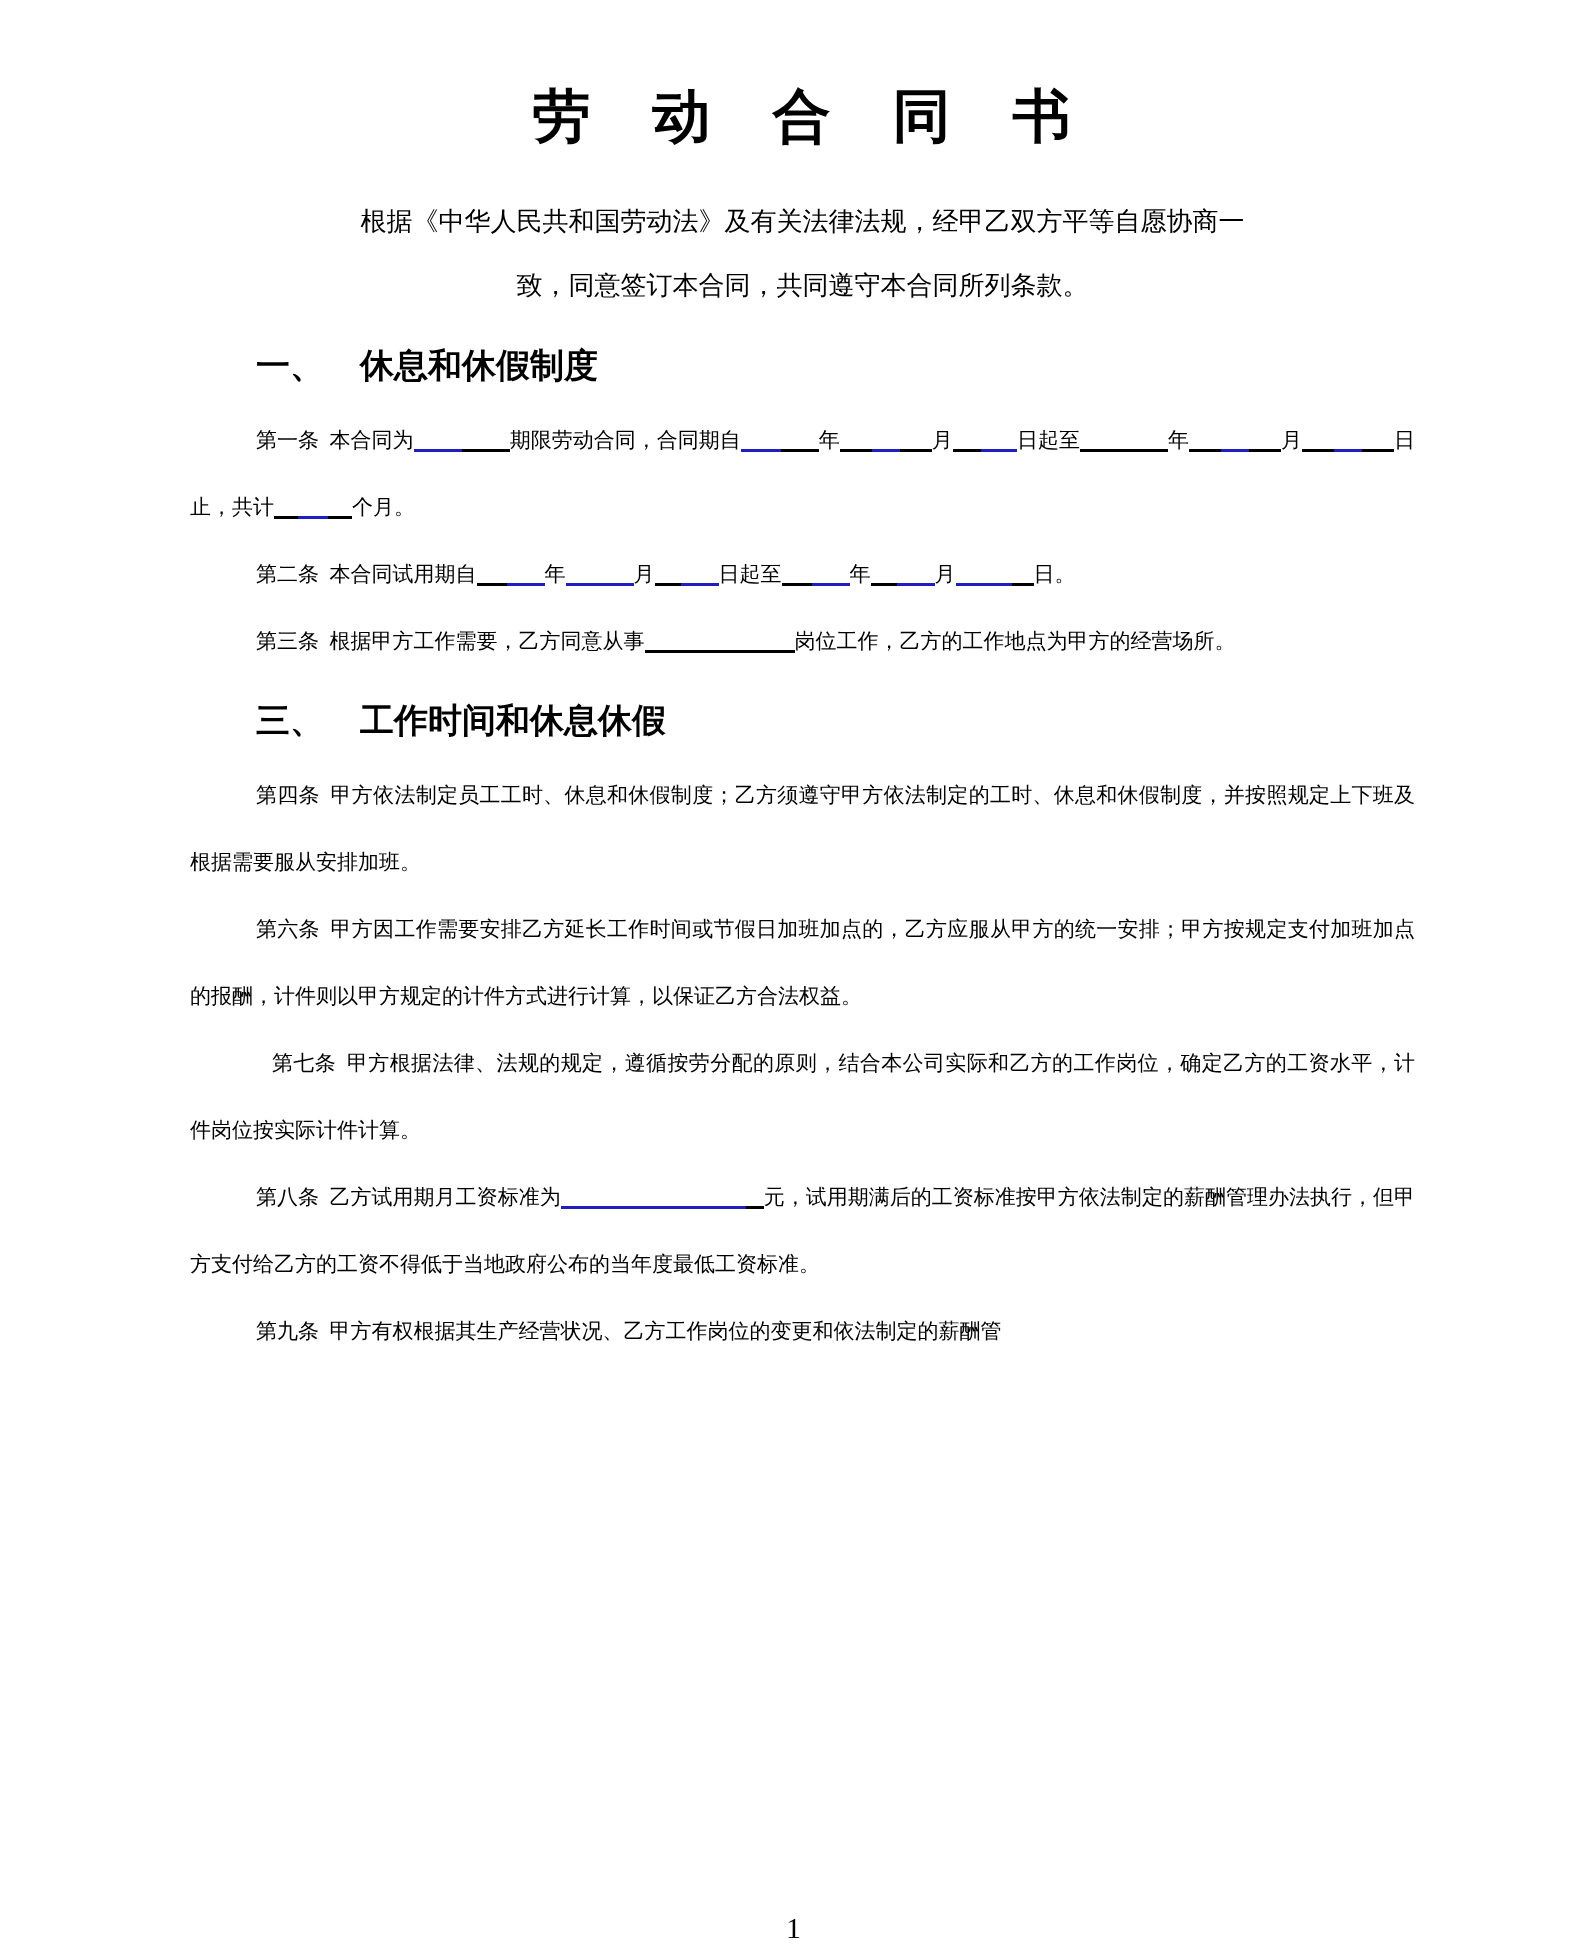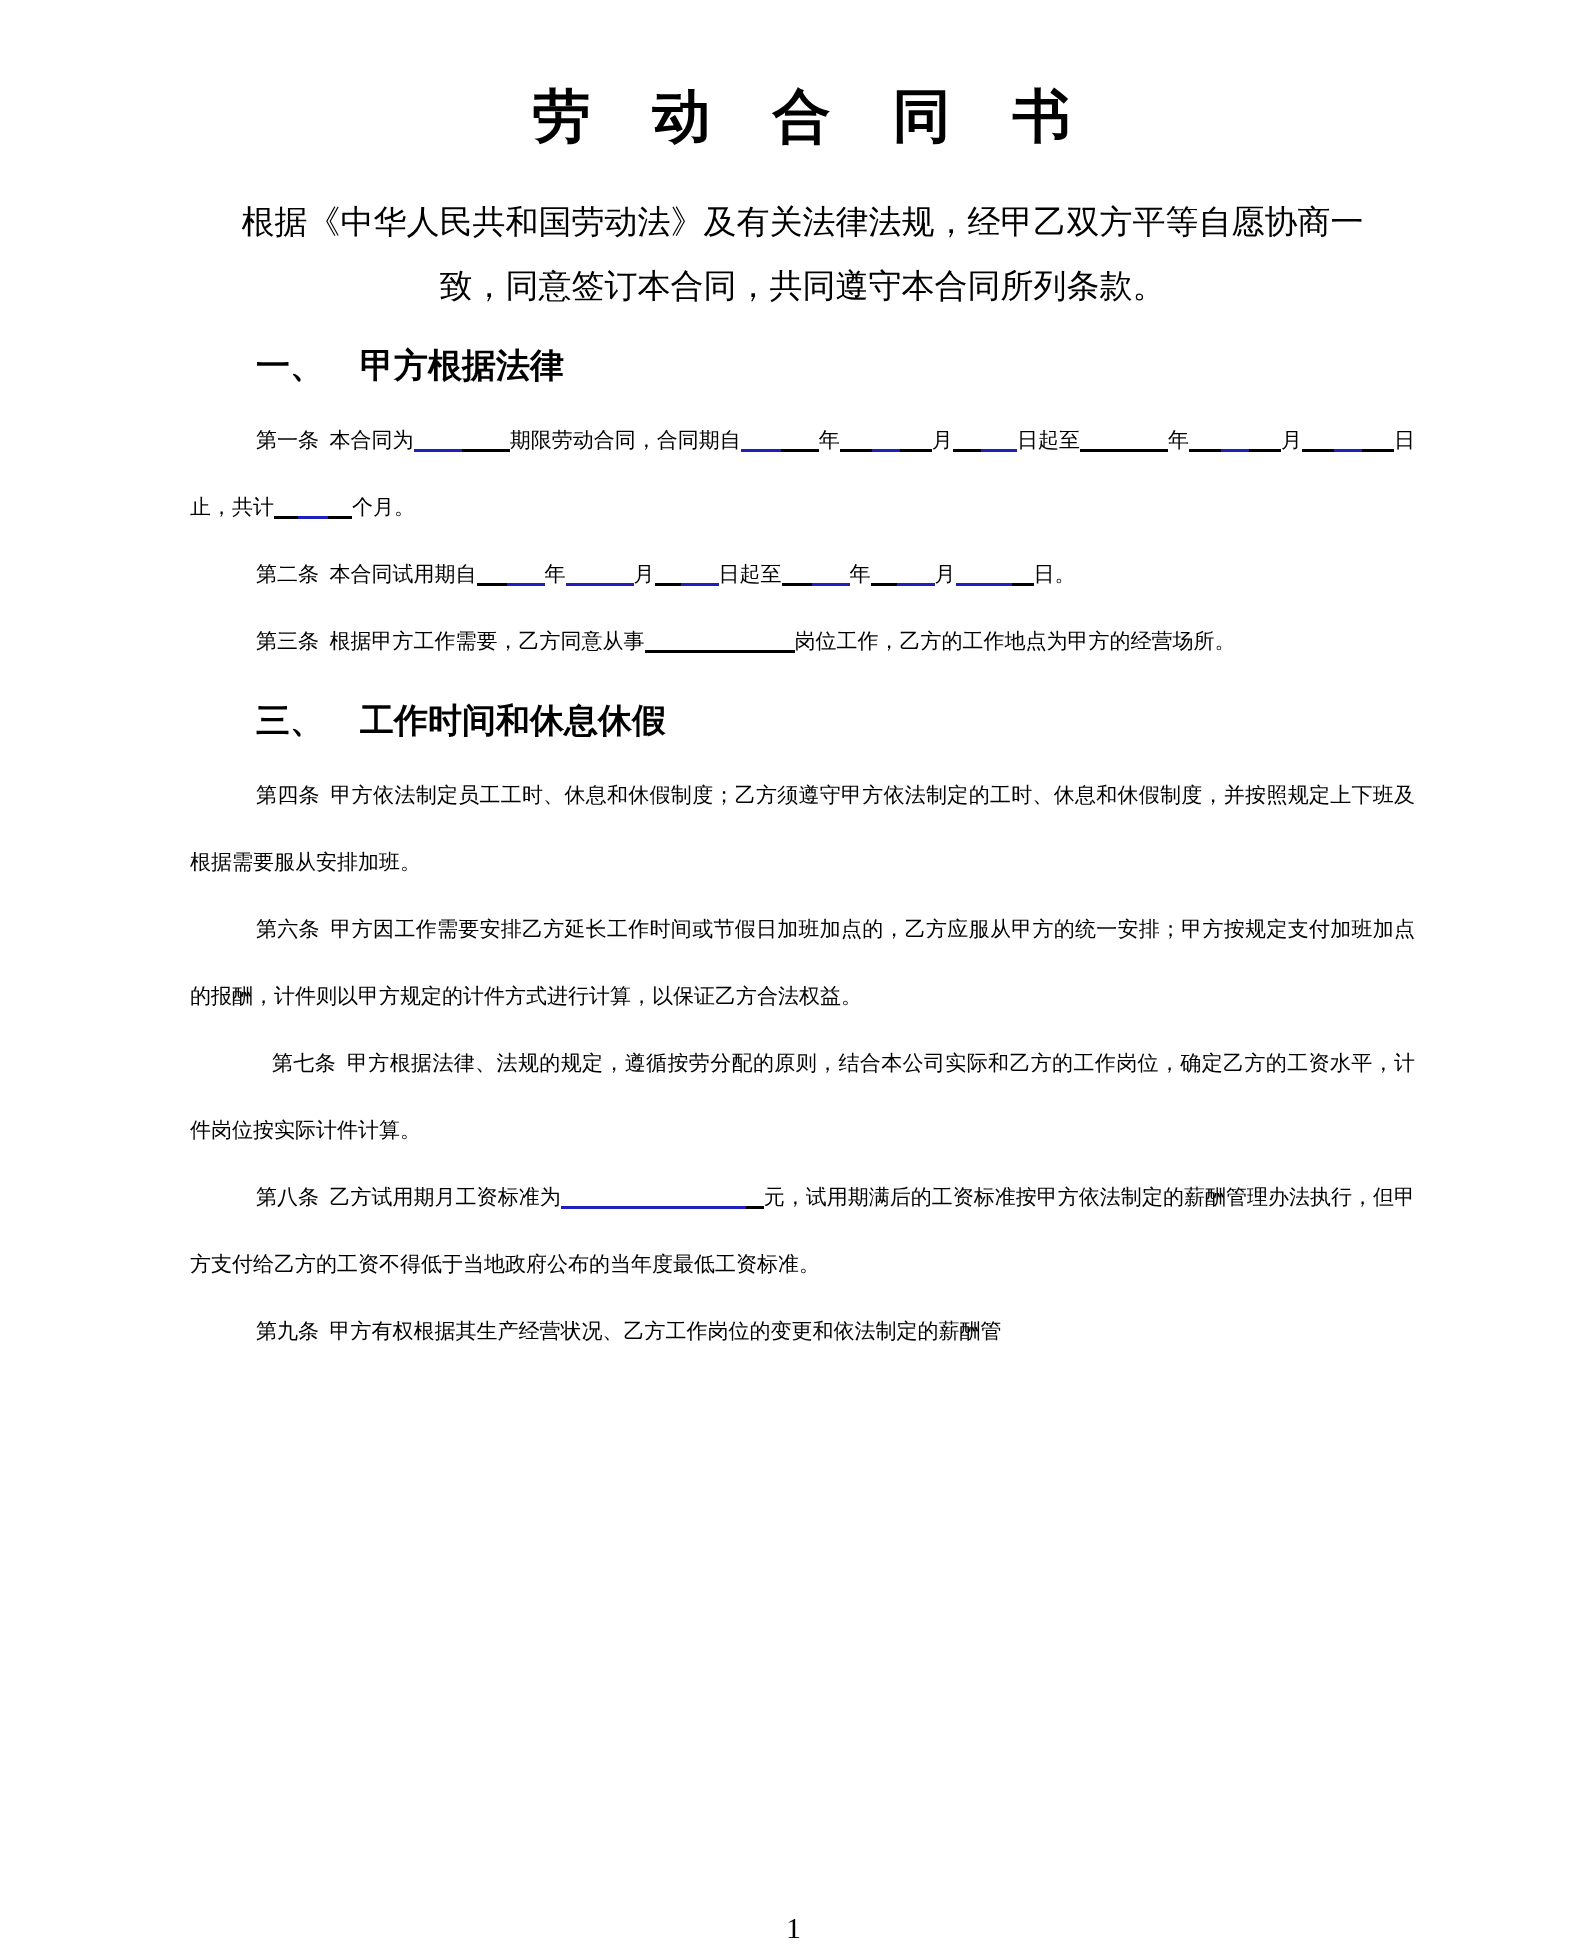--- a/index.html
+++ b/index.html
@@ -17,21 +17,21 @@
     margin: 26px 0 0 0;
     text-align: center;
     font-size: 58px;
     font-weight: bold;
     font-family: "Liberation Sans", "DejaVu Sans", sans-serif;
     letter-spacing: 2px;
     white-space: nowrap;
   }
   .intro {
     margin-top: 34px;
-    font-size: 33px;
+    font-size: 26px;
     line-height: 64px;
     text-align: center;
   }
   .body { margin-top: 14px; }
   .heading {
     font-size: 34px;
     font-weight: bold;
     font-family: "Liberation Sans", "DejaVu Sans", sans-serif;
     padding-left: 66px;
     margin: 12px 0 8px 0;
@@ -63,21 +63,21 @@
 </head>
 <body>
 
 <div class="page">
   <h1 class="title">劳　动　合　同　书</h1>
   <div class="intro">
     <div>根据《中华人民共和国劳动法》及有关法律法规，经甲乙双方平等自愿协商一</div>
     <div>致，同意签订本合同，共同遵守本合同所列条款。</div>
   </div>
   <div class="body" id="contract-body">
-      <div class="heading"><span class="hnum">一、</span><span>甲方根据法律</span></div>
+      <div class="heading"><span class="hnum">一、</span><span>休息和休假制度</span></div>
       <p class="para">第一条 本合同为<span class="blank"><span class="seg" style="width: 48px; border-bottom-color: rgb(31, 31, 192);"></span><span class="seg" style="width: 48px; border-bottom-color: rgb(0, 0, 0);"></span></span>期限劳动合同，合同期自<span class="blank"><span class="seg" style="width: 40px; border-bottom-color: rgb(31, 31, 192);"></span><span class="seg" style="width: 38px; border-bottom-color: rgb(0, 0, 0);"></span></span>年<span class="blank"><span class="seg" style="width: 32px; border-bottom-color: rgb(0, 0, 0);"></span><span class="seg" style="width: 28px; border-bottom-color: rgb(31, 31, 192);"></span><span class="seg" style="width: 32px; border-bottom-color: rgb(0, 0, 0);"></span></span>月<span class="blank"><span class="seg" style="width: 28px; border-bottom-color: rgb(0, 0, 0);"></span><span class="seg" style="width: 36px; border-bottom-color: rgb(31, 31, 192);"></span></span>日起至<span class="blank"><span class="seg" style="width: 88px; border-bottom-color: rgb(0, 0, 0);"></span></span>年<span class="blank"><span class="seg" style="width: 32px; border-bottom-color: rgb(0, 0, 0);"></span><span class="seg" style="width: 28px; border-bottom-color: rgb(31, 31, 192);"></span><span class="seg" style="width: 32px; border-bottom-color: rgb(0, 0, 0);"></span></span>月<span class="blank"><span class="seg" style="width: 32px; border-bottom-color: rgb(0, 0, 0);"></span><span class="seg" style="width: 28px; border-bottom-color: rgb(31, 31, 192);"></span><span class="seg" style="width: 32px; border-bottom-color: rgb(0, 0, 0);"></span></span>日止，共计<span class="blank"><span class="seg" style="width: 24px; border-bottom-color: rgb(0, 0, 0);"></span><span class="seg" style="width: 30px; border-bottom-color: rgb(31, 31, 192);"></span><span class="seg" style="width: 24px; border-bottom-color: rgb(0, 0, 0);"></span></span>个月。</p>
       <p class="para">第二条 本合同试用期自<span class="blank"><span class="seg" style="width: 30px; border-bottom-color: rgb(0, 0, 0);"></span><span class="seg" style="width: 38px; border-bottom-color: rgb(31, 31, 192);"></span></span>年<span class="blank"><span class="seg" style="width: 68px; border-bottom-color: rgb(31, 31, 192);"></span></span>月<span class="blank"><span class="seg" style="width: 26px; border-bottom-color: rgb(0, 0, 0);"></span><span class="seg" style="width: 38px; border-bottom-color: rgb(31, 31, 192);"></span></span>日起至<span class="blank"><span class="seg" style="width: 30px; border-bottom-color: rgb(0, 0, 0);"></span><span class="seg" style="width: 38px; border-bottom-color: rgb(31, 31, 192);"></span></span>年<span class="blank"><span class="seg" style="width: 26px; border-bottom-color: rgb(0, 0, 0);"></span><span class="seg" style="width: 38px; border-bottom-color: rgb(31, 31, 192);"></span></span>月<span class="blank"><span class="seg" style="width: 56px; border-bottom-color: rgb(31, 31, 192);"></span><span class="seg" style="width: 22px; border-bottom-color: rgb(0, 0, 0);"></span></span>日。</p>
       <p class="para">第三条 根据甲方工作需要，乙方同意从事<span class="blank"><span class="seg" style="width: 150px; border-bottom-color: rgb(0, 0, 0);"></span></span>岗位工作，乙方的工作地点为甲方的经营场所。</p>
       <div class="heading"><span class="hnum">三、</span><span>工作时间和休息休假</span></div>
       <p class="para">第四条 甲方依法制定员工工时、休息和休假制度；乙方须遵守甲方依法制定的工时、休息和休假制度，并按照规定上下班及根据需要服从安排加班。</p>
       <p class="para">第六条 甲方因工作需要安排乙方延长工作时间或节假日加班加点的，乙方应服从甲方的统一安排；甲方按规定支付加班加点的报酬，计件则以甲方规定的计件方式进行计算，以保证乙方合法权益。</p>
       <p class="para" style="text-indent: 82px;">第七条 甲方根据法律、法规的规定，遵循按劳分配的原则，结合本公司实际和乙方的工作岗位，确定乙方的工资水平，计件岗位按实际计件计算。</p>
       <p class="para">第八条 乙方试用期月工资标准为<span class="blank"><span class="seg" style="width: 185px; border-bottom-color: rgb(31, 31, 192);"></span><span class="seg" style="width: 18px; border-bottom-color: rgb(0, 0, 0);"></span></span>元，试用期满后的工资标准按甲方依法制定的薪酬管理办法执行，但甲方支付给乙方的工资不得低于当地政府公布的当年度最低工资标准。</p>
       <p class="para">第九条 甲方有权根据其生产经营状况、乙方工作岗位的变更和依法制定的薪酬管</p>
     </div>

